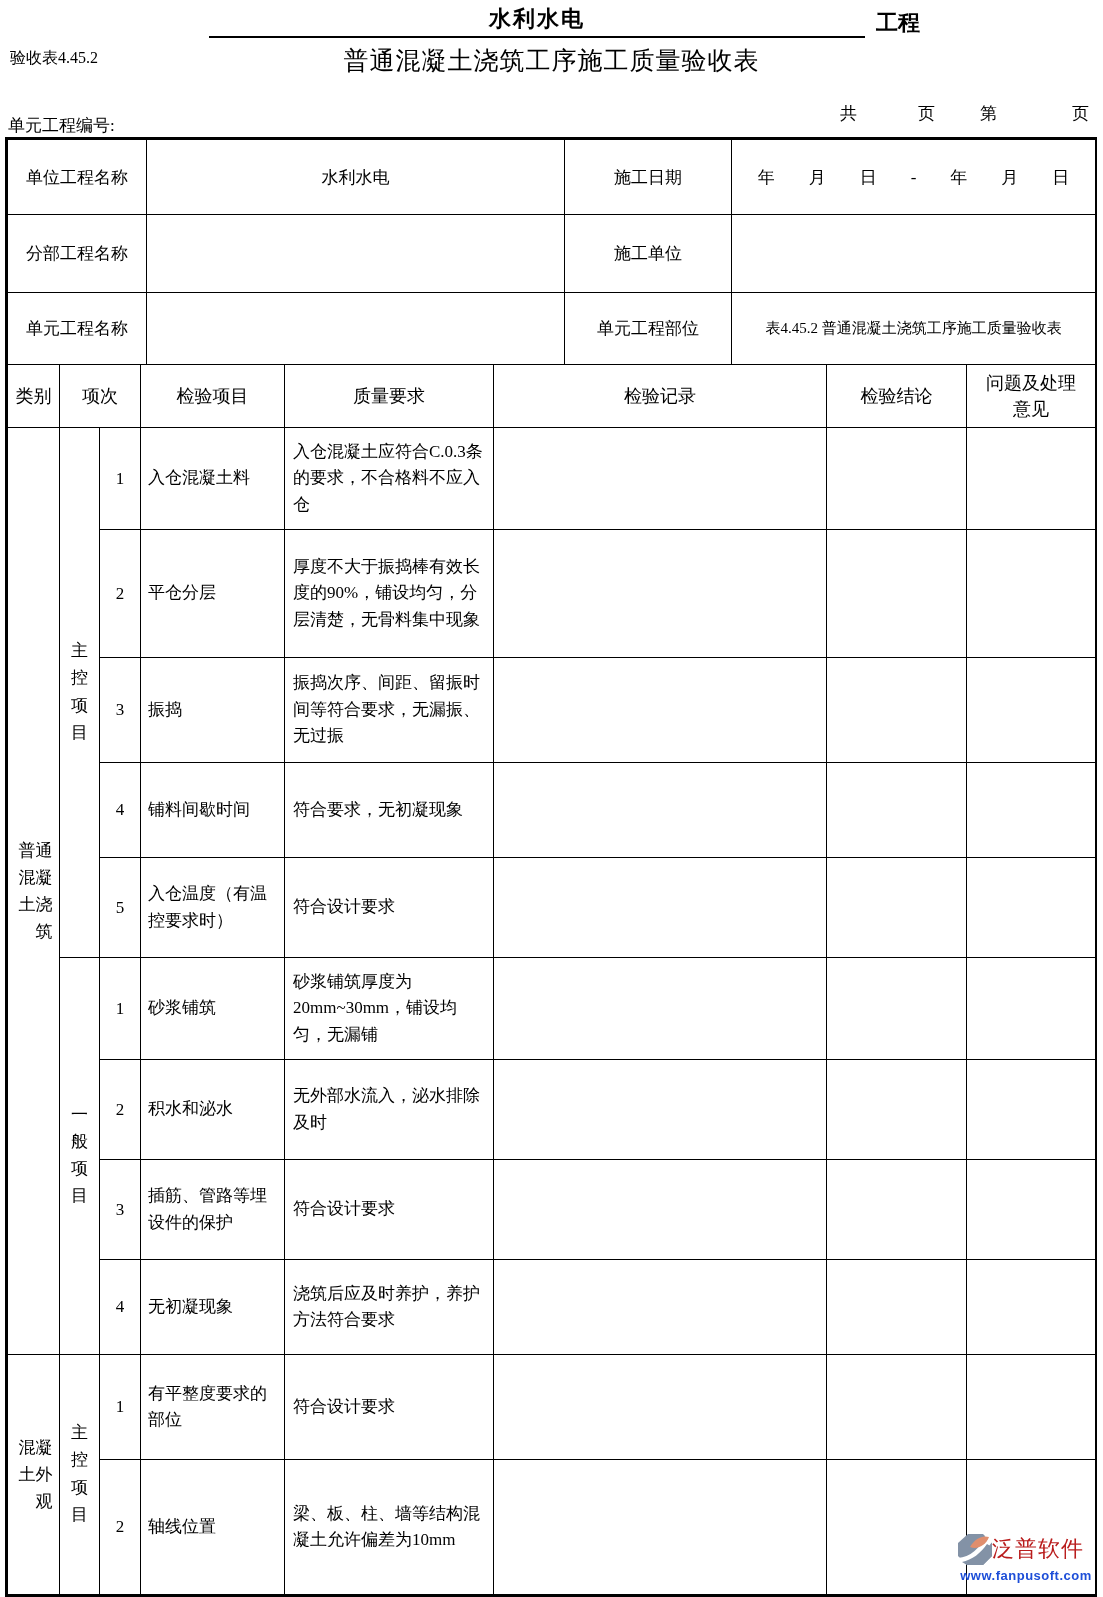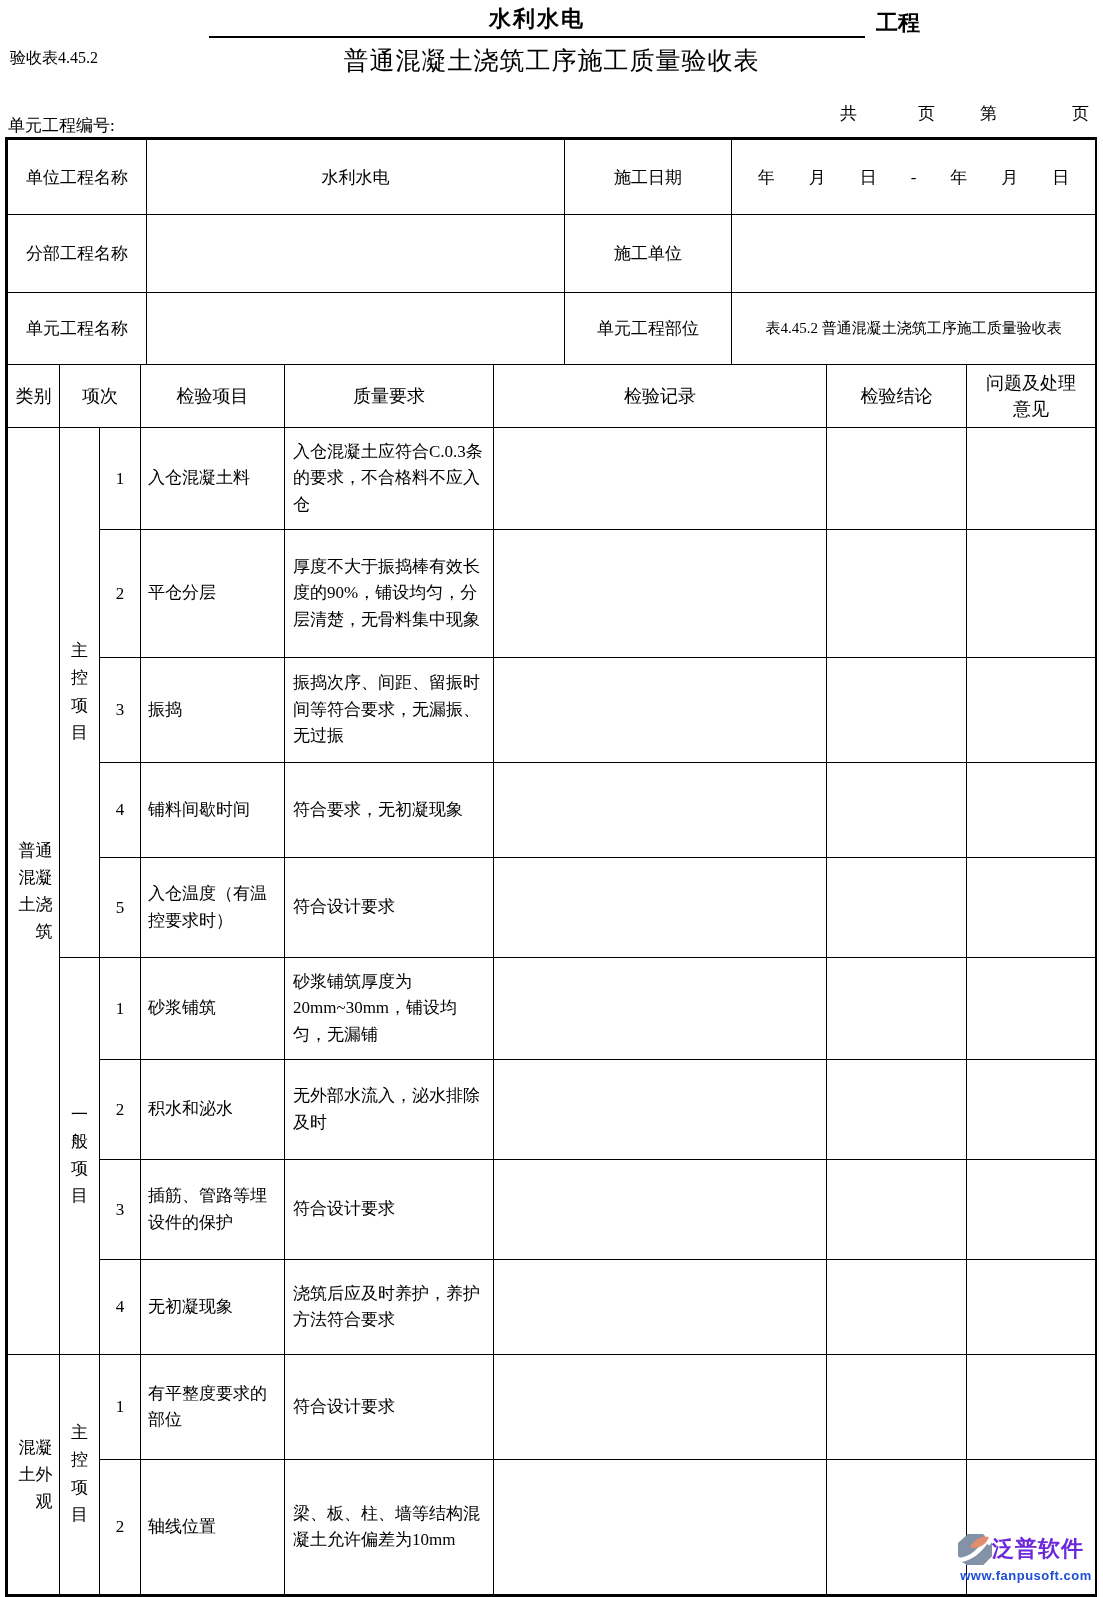--- a/index.html
+++ b/index.html
@@ -54,22 +54,22 @@
   .hdr-issues span { display:inline-block; width:96px; line-height:1.45; }
 
   
   .logo {
     position:absolute; right:9px; bottom:8px; width:136px; height:58px;
     cursor:pointer;
   }
   .logo-row { display:flex; align-items:center; height:36px; }
   .logo-mark { width:34px; height:31px; flex:0 0 34px; }
   .logo-brand {
-    font-size:22px; font-weight:bold; letter-spacing:1px;
-    color:#6d28d9; white-space:nowrap; line-height:1;
+    font-size:22px; font-weight:normal; letter-spacing:1px;
+    color:#b91c1c; white-space:nowrap; line-height:1;
   }
   .logo-url {
     font-size:13px; color:#1d4ed8; letter-spacing:0.5px;
     text-align:center; line-height:1.4; white-space:nowrap;
     font-family:"Liberation Sans","DejaVu Sans",sans-serif; font-weight:bold;
   }
 </style>
 </head>
 <body>
 

